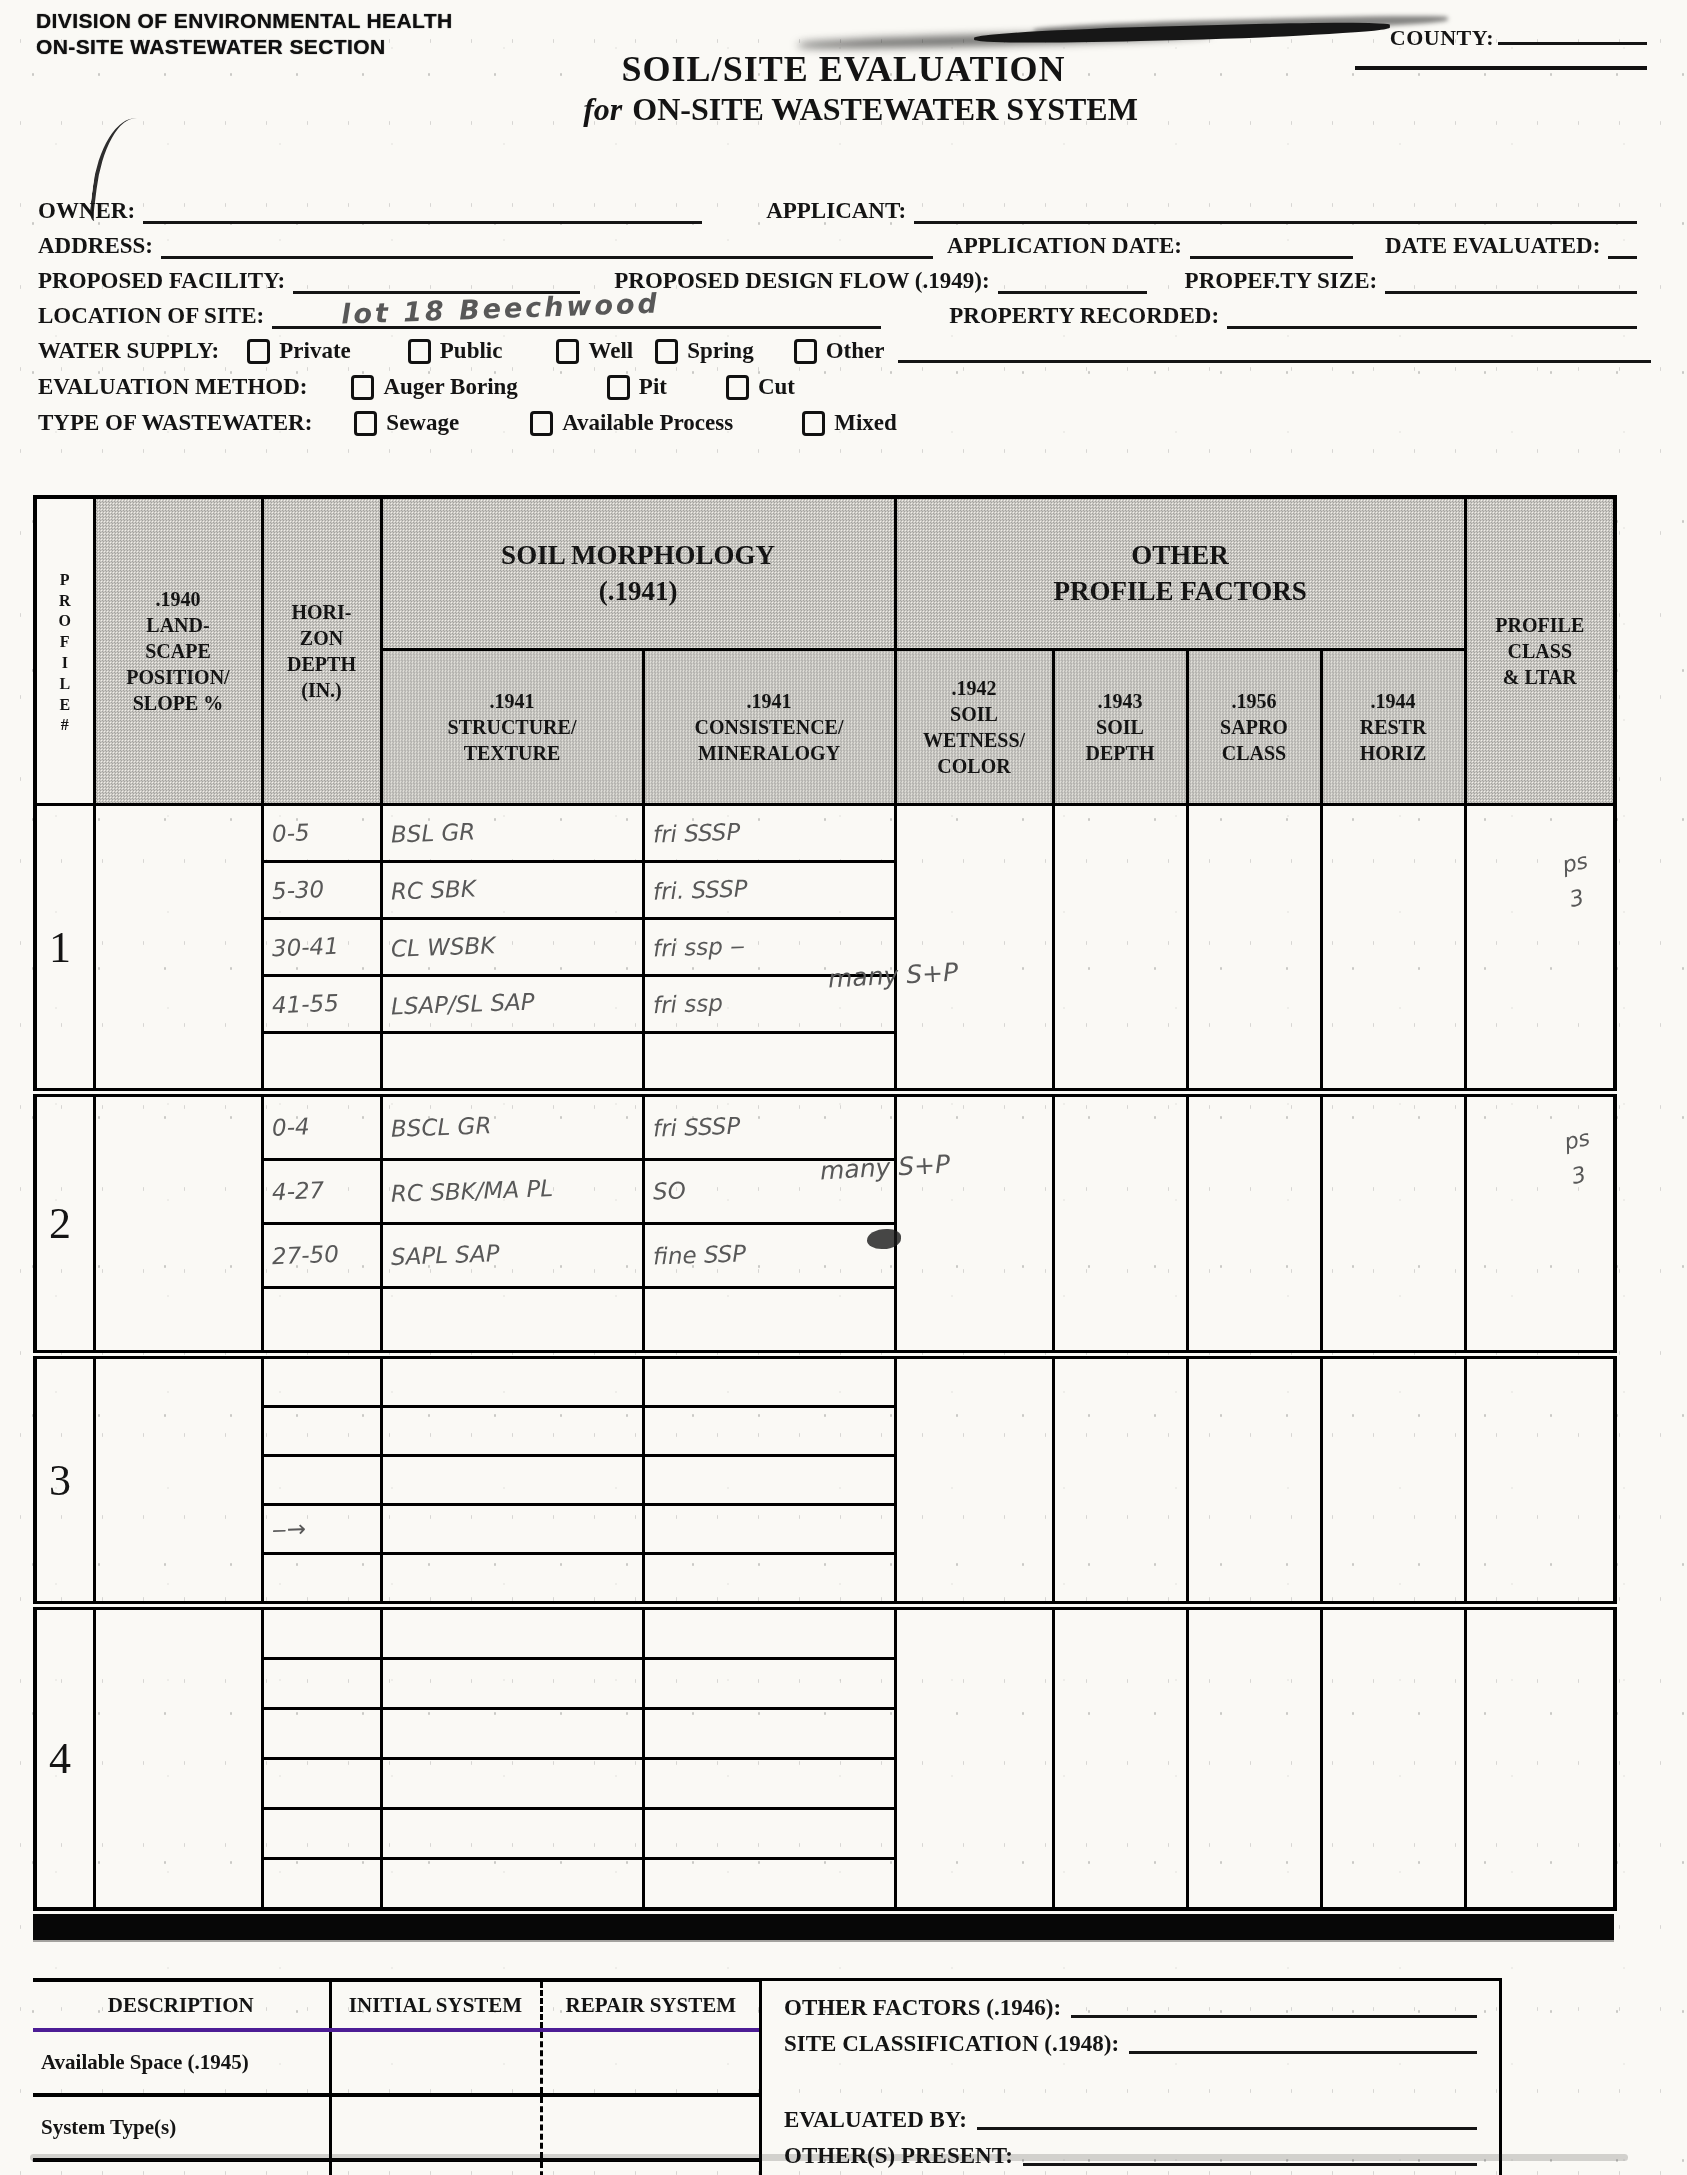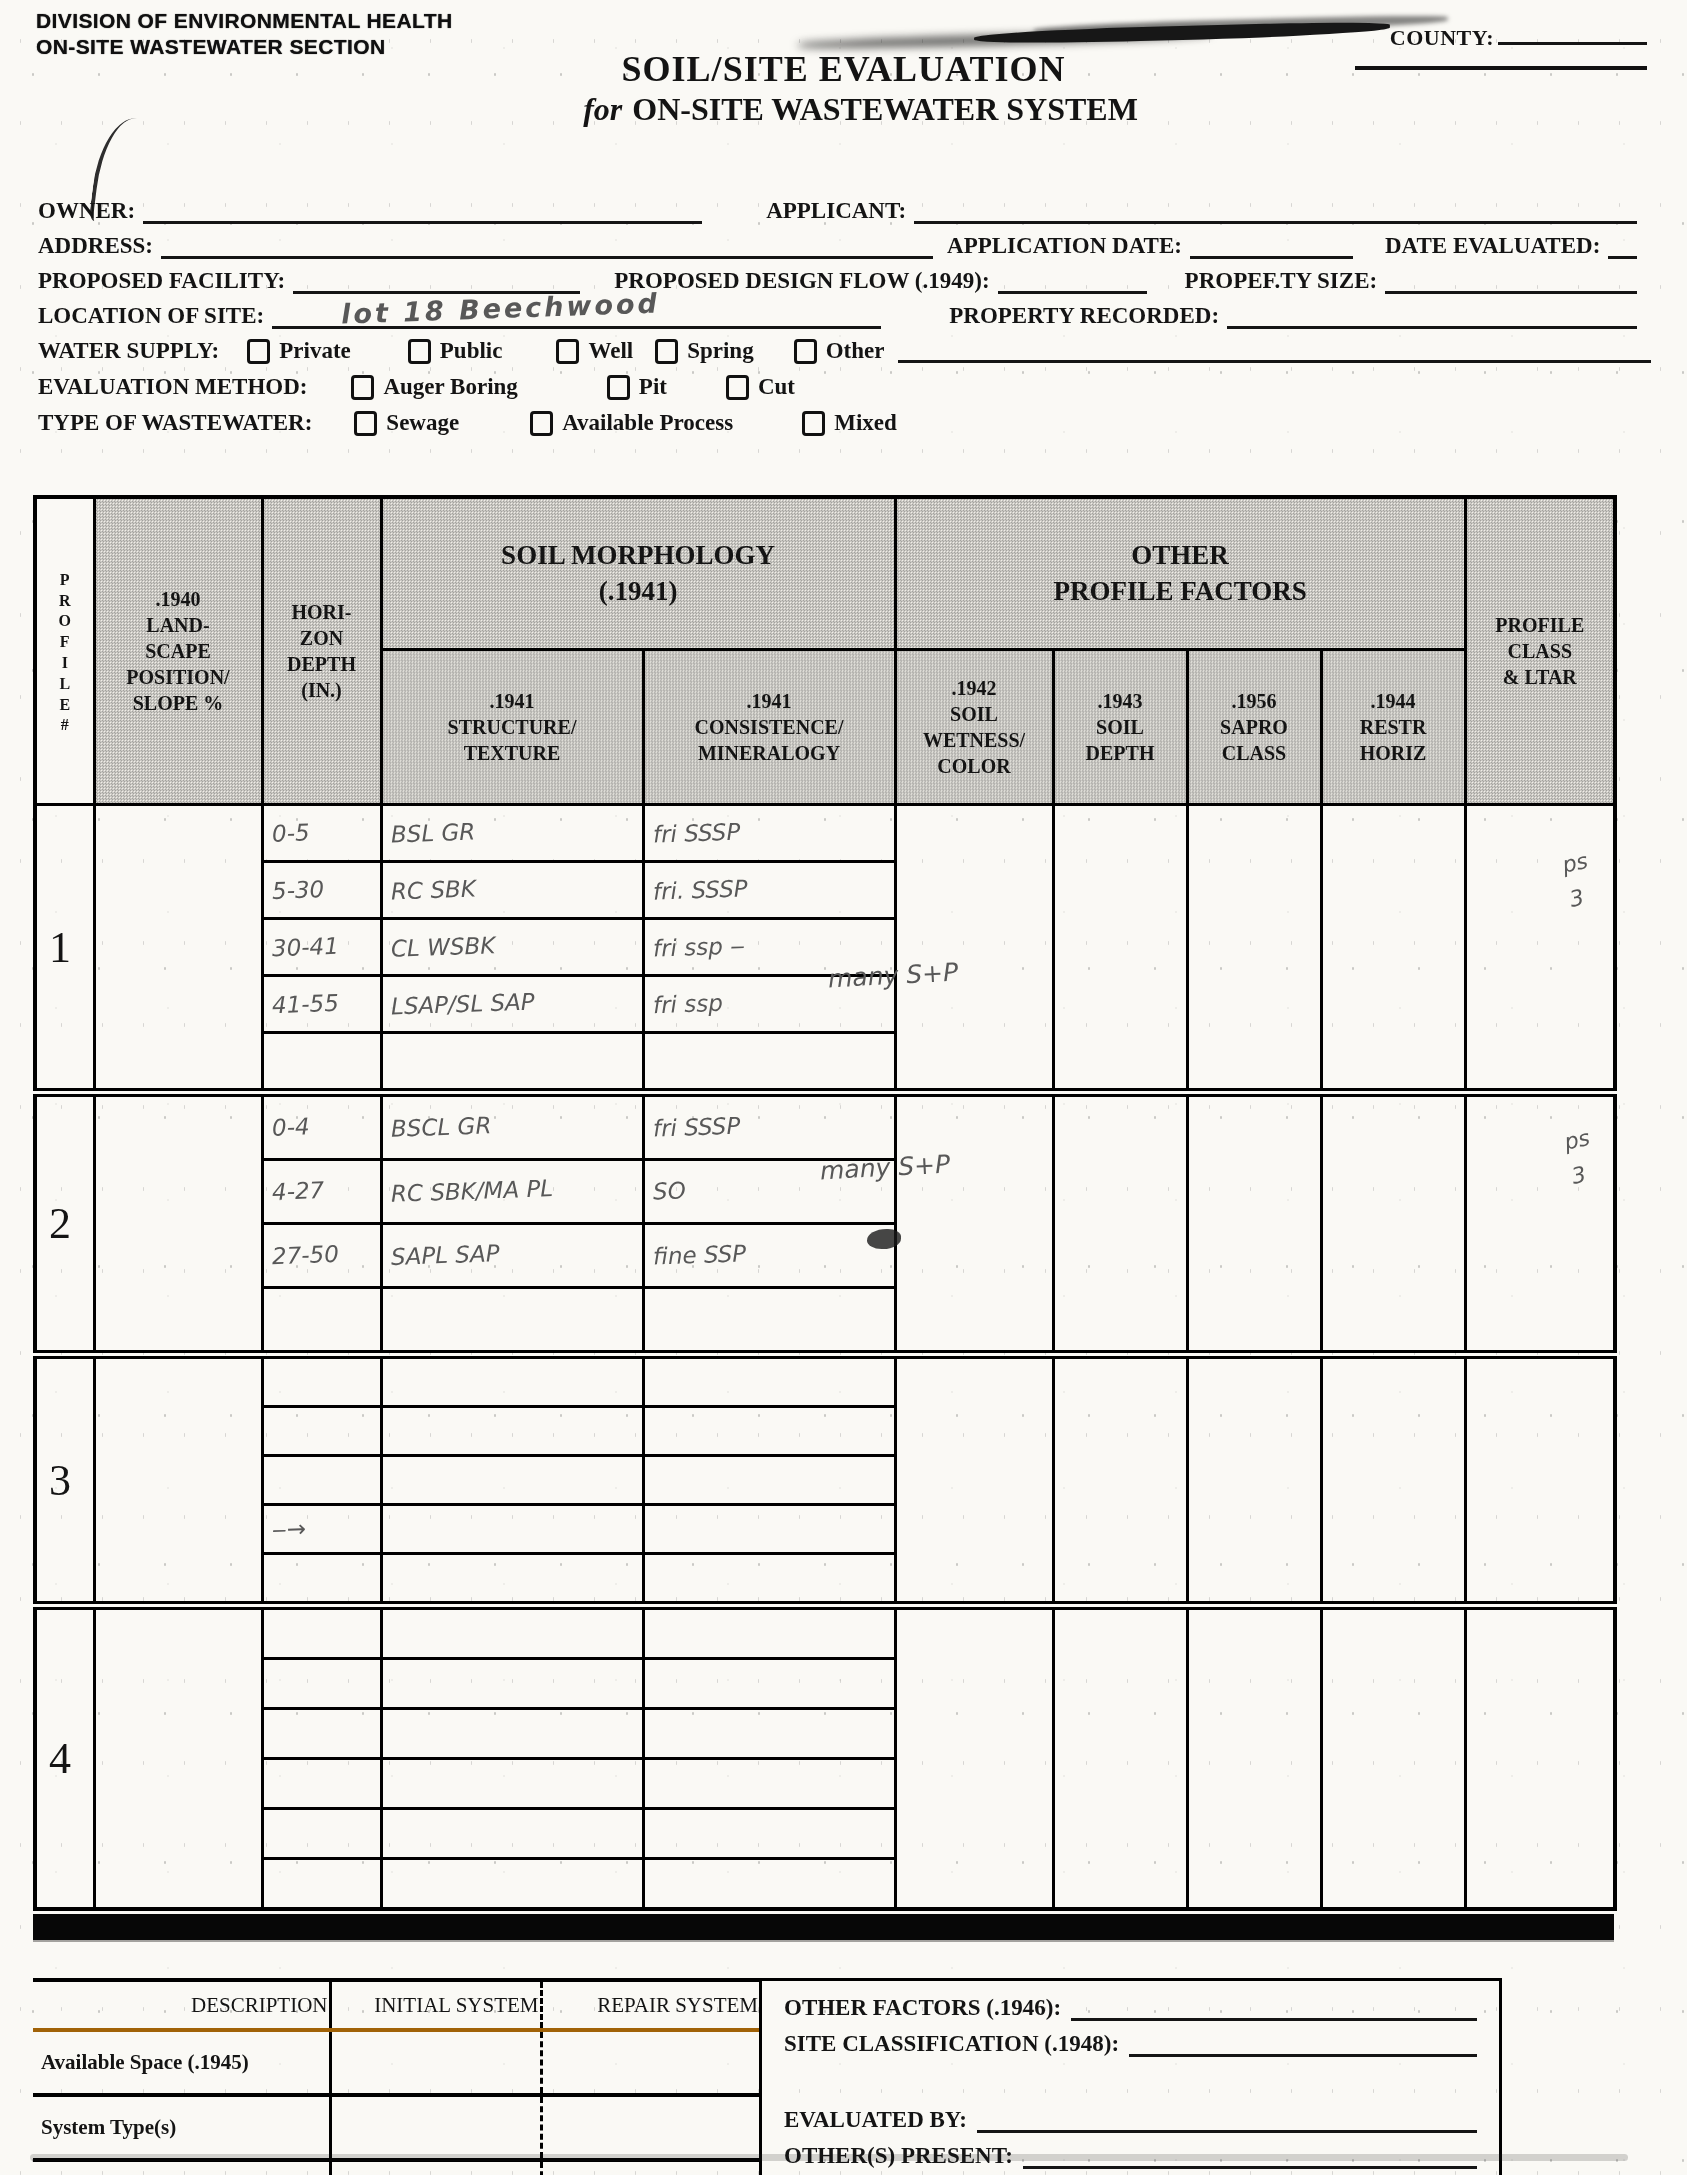--- a/index.html
+++ b/index.html
@@ -75,29 +75,29 @@
   .wet-note { position:absolute; white-space:nowrap; font-size:25px; transform:rotate(-3deg); }
   .cls-note { position:absolute; white-space:pre-line; transform:rotate(-12deg); font-size:22px; line-height:1.6; }
   .smudge { position:absolute; left:10px; top:6px; width:34px; height:20px; background:rgba(25,25,25,.8);
     border-radius:60% 40% 55% 45%; }
   .band { width:1581px; height:26px; background:#070707; margin-top:3px;
     box-shadow:0 2px 0 rgba(0,0,0,.35); }
 
   
   .bottom { display:flex; margin-top:38px; align-items:flex-start; }
   table.sys { border-collapse:collapse; table-layout:fixed; width:726px; }
-  table.sys th { border-top:4px solid #000; border-bottom:4px solid #a16207; font-size:21px;
-    font-weight:400; height:44px; text-align:right; }
+  table.sys th { border-top:4px solid #000; border-bottom:4px solid #4c1d95; font-size:21px;
+    font-weight:700; height:44px; text-align:center; }
   table.sys td { border-bottom:4px solid #000; height:57px; font-size:21px; font-weight:700;
     padding-left:8px; vertical-align:middle; }
   .vsep { border-left:3px solid #000; }
   .vdash { border-left:3px dashed #000; }
   .obox { width:693px; border:3px solid #000; margin-left:0; padding:14px 22px 18px 22px;
     min-height:203px; background:transparent; }
-  .orow { display:flex; align-items:flex-end; font-size:23px; font-weight:700; margin-bottom:10px; }
+  .orow { display:flex; align-items:flex-start; font-size:23px; font-weight:700; margin-bottom:10px; }
   .orow .lbl { white-space:nowrap; padding-right:10px; }
   .ogap { height:40px; }
   .foot-noise { position:absolute; left:30px; right:59px; bottom:14px; height:7px;
     background:rgba(30,30,30,.18); border-radius:4px; }
 </style>
 </head>
 <body>
 
 <div class="page">
 

